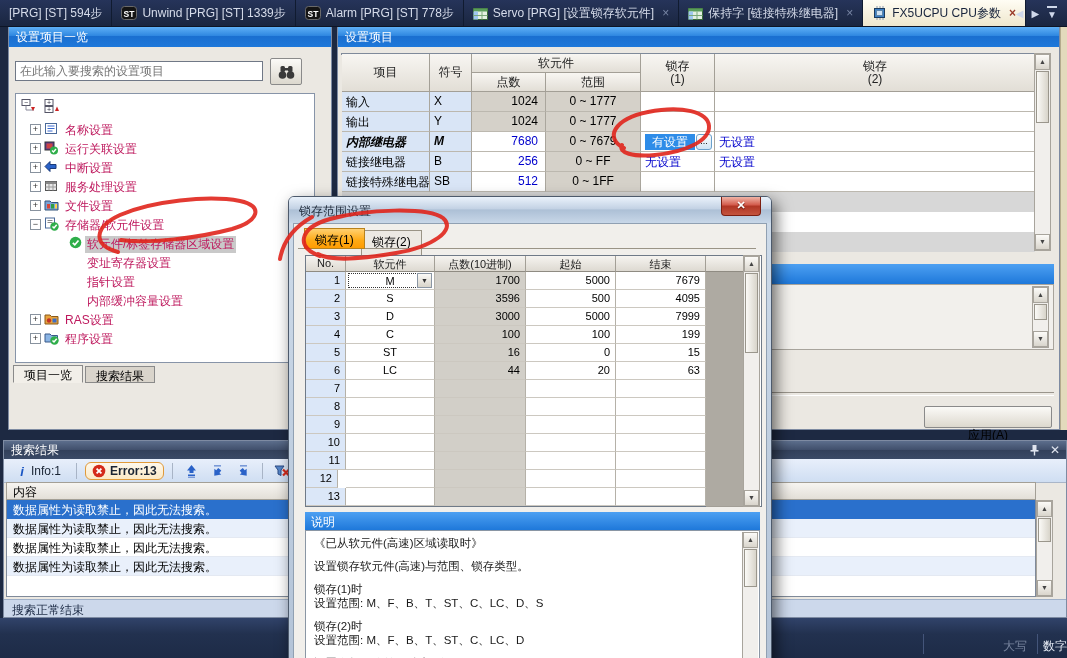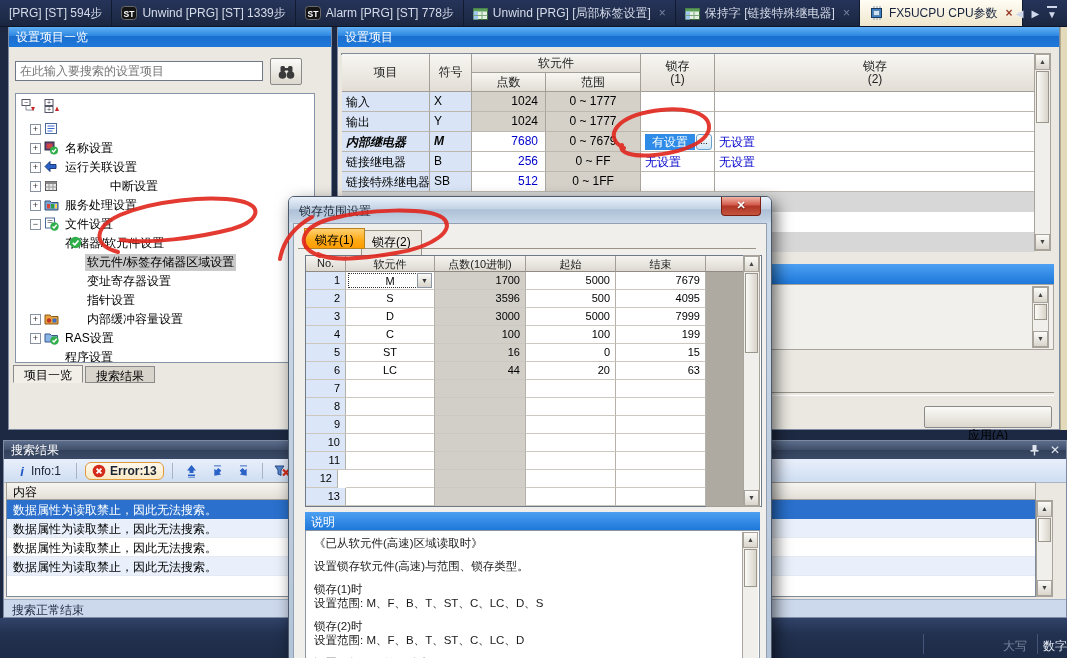--- a/index.html
+++ b/index.html
@@ -32,21 +32,21 @@
       padding:1px 4px;font-size:12px;font-family:inherit;background:#fff;box-sizing:border-box;color:#333}
   #search-btn{position:absolute;left:261px;top:31px;width:30px;height:25px;
       background:linear-gradient(#fbfaf7,#dcd8ce);border:1px solid #8a8a8a;border-radius:2px;
       display:flex;align-items:center;justify-content:center;cursor:pointer}
   #tree-box{position:absolute;left:6px;top:66px;width:298px;height:268px;background:#fff;border:1px solid #8794a8;overflow:hidden}
   #tree-tools{position:absolute;left:5px;top:4px;display:flex;gap:6px}
   .tree-row{position:absolute;left:0;width:100%;height:19px}
   .exp{position:absolute;top:3.5px;width:11px;height:11px;border:1px solid #88929e;background:#fff;
        font-size:9px;line-height:9px;text-align:center;color:#333;box-sizing:border-box;cursor:pointer}
   .tree-ic{position:absolute;top:2px}
-  .tree-label{position:absolute;top:20px;white-space:nowrap;color:#000000;padding:0 2px;cursor:default}
+  .tree-label{position:absolute;top:2px;white-space:nowrap;color:#be185d;padding:0 2px;cursor:default}
   .tree-label.sel{background:#c9c9c9}
   #lp-tabs{position:absolute;left:4px;top:338px;display:flex}
   .lp-tab{height:18px;padding:1px 10px 0;border:1px solid #8a8a8a;box-sizing:border-box;cursor:pointer}
   .lp-tab.on{background:#f2efe9;border-bottom-color:#f2efe9}
   .lp-tab.off{background:#d9d4cb;margin-left:2px;border-bottom:1px solid #8a8a8a;height:17px;margin-top:1px}
 
   
   #main-panel{left:337px;top:26px;width:723px;height:404px}
   #ptable{position:absolute;left:3px;top:26px;width:693px;border:1px solid #7f8a9a;background:#fff}
   .hcell{position:absolute;background:linear-gradient(#f8f6f2,#e2ded6);border-right:1px solid #a39f96;
@@ -177,21 +177,21 @@
     <div class="tab">
       <span class="icon">
         <svg width="15" height="13">
           <rect x="0.5" y="1.5" width="14" height="11" fill="#e4f0e2" stroke="#3a6a3a"></rect>
           <rect x="0.5" y="1.5" width="14" height="3" fill="#5a9e5a"></rect>
           <rect x="0.5" y="4.5" width="4.5" height="8" fill="#9fc7ef"></rect>
           <line x1="0.5" y1="8.5" x2="14.5" y2="8.5" stroke="#7aa87a"></line>
           <line x1="9" y1="4.5" x2="9" y2="12.5" stroke="#7aa87a"></line>
         </svg>
       </span>
-      <span class="tab-label">Unwind [PRG] [局部标签设置]</span>
+      <span class="tab-label">Servo [PRG] [设置锁存软元件]</span>
       <span class="tab-close">×</span>
     </div>
     <div class="tab">
       <span class="icon">
         <svg width="15" height="13">
           <rect x="0.5" y="1.5" width="14" height="11" fill="#e4f0e2" stroke="#3a6a3a"></rect>
           <rect x="0.5" y="1.5" width="14" height="3" fill="#5a9e5a"></rect>
           <rect x="0.5" y="4.5" width="4.5" height="8" fill="#9fc7ef"></rect>
           <line x1="0.5" y1="8.5" x2="14.5" y2="8.5" stroke="#7aa87a"></line>
           <line x1="9" y1="4.5" x2="9" y2="12.5" stroke="#7aa87a"></line>
@@ -282,21 +282,21 @@
           </span>
           <span class="tree-label" style="left: 47px;">运行关联设置</span>
         </div>
         <div class="tree-row" style="top: 64px;">
           <span class="exp" style="left: 14px;">+</span>
           <span class="icon tree-ic" style="left: 28px;">
             <svg width="14" height="13">
               <path d="M12 4.5 L6 4.5 L6 1.5 L1 6.5 L6 11.5 L6 8.5 L12 8.5 Z" fill="#2a62c8" stroke="#1a3a7a"></path>
             </svg>
           </span>
-          <span class="tree-label" style="left: 47px; margin-left: 45px;">中断设置</span>
+          <span class="tree-label" style="left: 47px;">中断设置</span>
         </div>
         <div class="tree-row" style="top: 83px;">
           <span class="exp" style="left: 14px;">+</span>
           <span class="icon tree-ic" style="left: 28px;">
             <svg width="14" height="13">
               <rect x="1.5" y="2.5" width="11" height="9" fill="#e8e8e8" stroke="#555"></rect>
               <rect x="1.5" y="2.5" width="11" height="2.5" fill="#888"></rect>
               <line x1="5" y1="5" x2="5" y2="11.5" stroke="#999"></line>
               <line x1="9" y1="5" x2="9" y2="11.5" stroke="#999"></line>
               <line x1="1.5" y1="8" x2="12.5" y2="8" stroke="#999"></line>

